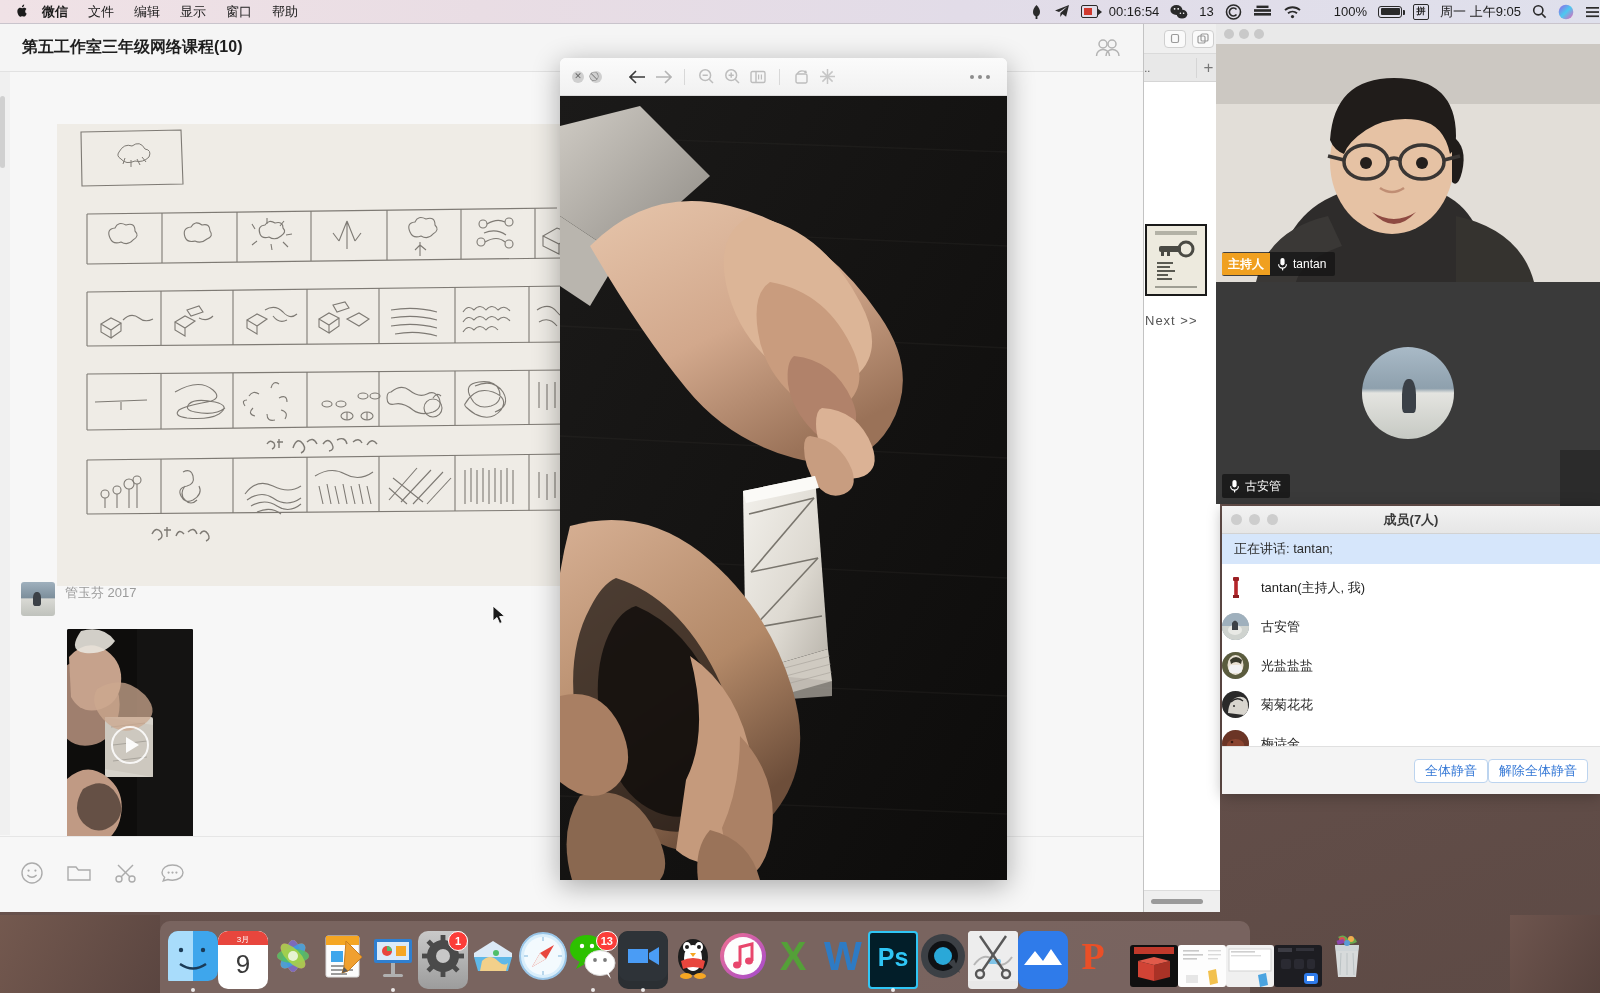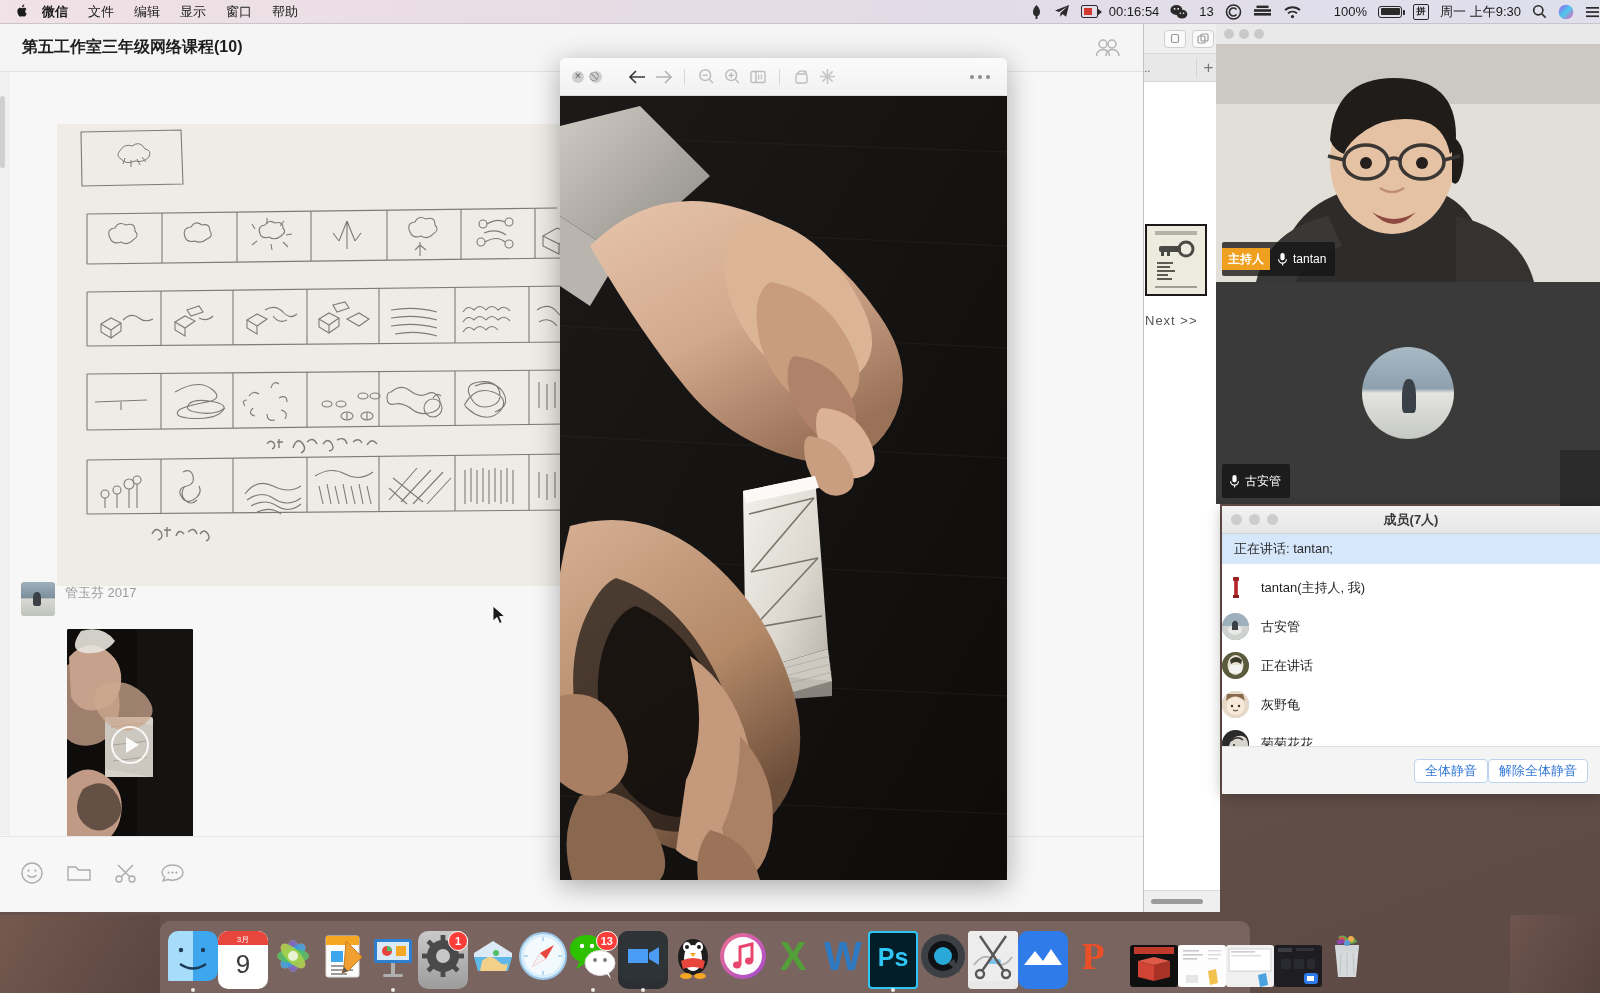--- a/index.html
+++ b/index.html
@@ -213,21 +213,21 @@
   }
   .zoom-titlebar {
     height: 20px; background:#e9e9e9; display:flex; align-items:center; padding-left:8px; gap:5px;
   }
   .zoom-titlebar .dot { width:10px;height:10px;border-radius:50%;background:#c9c9c9;}
   .video-tile { position:relative; overflow:hidden; }
   .tile-main { height: 238px; background:#c8c6c4; }
   .tile-second { height: 222px; background:#3a3a3a; }
   .tile-label {
     position:absolute; left:6px; bottom:6px; display:flex; align-items:center;
-    background: rgba(20,20,20,.78); color:#fff; font-size:12px; height:34px;
+    background: rgba(20,20,20,.78); color:#fff; font-size:12px; height:24px;
     border-radius:2px; overflow:hidden;
   }
   .tile-label .host-badge {
     background:#f0a020; color:#fff; font-size:12px; font-weight:bold;
     padding:0 6px; height:22px; display:flex; align-items:center;
   }
   .tile-label .mic { margin:0 5px 0 7px; display:flex; }
   .tile-label .nm { padding-right:9px; }
   .avatar-circle {
     position:absolute; left:50%; top:50%; transform:translate(-50%,-50%);
@@ -382,21 +382,21 @@
             <path d="M2 5.2a11 11 0 0 1 15 0" fill="none" stroke="#2a2a2a" stroke-width="1.8"></path>
             <path d="M5 8.2a7 7 0 0 1 9 0" fill="none" stroke="#2a2a2a" stroke-width="1.8"></path>
             <circle cx="9.5" cy="11.6" r="1.6" fill="#2a2a2a"></circle>
           </svg>
       </span>
       <span style="font-size:13px;margin-left:32px;">100%</span>
       <span class="battery">
           <span class="fill"></span>
         </span>
       <span class="ime-box">拼</span>
-      <span style="font-size:13px;">周一 上午9:30</span>
+      <span style="font-size:13px;">周一 上午9:05</span>
       <span>
         <svg width="15" height="15" viewBox="0 0 15 15">
             <circle cx="6.3" cy="6.3" r="4.6" fill="none" stroke="#2a2a2a" stroke-width="1.6"></circle>
             <line x1="9.8" y1="9.8" x2="13.6" y2="13.6" stroke="#2a2a2a" stroke-width="1.6"></line>
           </svg>
       </span>
       <span>
         <svg width="16" height="16" viewBox="0 0 16 16">
             <defs>
               <linearGradient id="sg" x1="0" y1="0" x2="1" y2="1">
@@ -790,34 +790,21 @@
       </div>
       <div class="member-row">
         <div class="member-av">
           <svg width="27" height="27" viewBox="0 0 27 27">
               <rect width="27" height="27" fill="#5b5c3e"></rect>
               <ellipse cx="13.5" cy="13" rx="8" ry="10" fill="#e8e0d2"></ellipse>
               <rect x="7" y="13" width="13" height="8" rx="3" fill="#f2f2f2"></rect>
               <path d="M8 8 q6 -6 12 0 l-1 4 q-5 -4 -10 0z" fill="#3a3a2c"></path>
             </svg>
         </div>
-        <div class="member-name">正在讲话</div>
-      </div>
-      <div class="member-row">
-        <div class="member-av">
-          <svg width="27" height="27" viewBox="0 0 27 27">
-              <rect width="27" height="27" fill="#e6d9c8"></rect>
-              <ellipse cx="13.5" cy="15" rx="9" ry="9" fill="#f7ead9"></ellipse>
-              <path d="M4 10 q9 -9 19 0 l-2 -7 l-16 0z" fill="#8a6a4c"></path>
-              <circle cx="10" cy="15" r="1.2" fill="#3a2c20"></circle>
-              <circle cx="17" cy="15" r="1.2" fill="#3a2c20"></circle>
-              <path d="M11 19 q2.5 2 5 0" fill="none" stroke="#3a2c20" stroke-width="1"></path>
-            </svg>
-        </div>
-        <div class="member-name">灰野龟</div>
+        <div class="member-name">光盐盐盐</div>
       </div>
       <div class="member-row">
         <div class="member-av">
           <svg width="27" height="27" viewBox="0 0 27 27">
               <rect width="27" height="27" fill="#2a2a2a"></rect>
               <path d="M6 22 q1 -14 10 -16 q10 -2 10 10 q0 8 -4 8z" fill="#d8d5ce"></path>
               <path d="M9 11 q6 -6 12 -1" fill="none" stroke="#2a2a2a" stroke-width="1.3"></path>
               <circle cx="12" cy="15" r="1" fill="#2a2a2a"></circle>
             </svg>
         </div>

